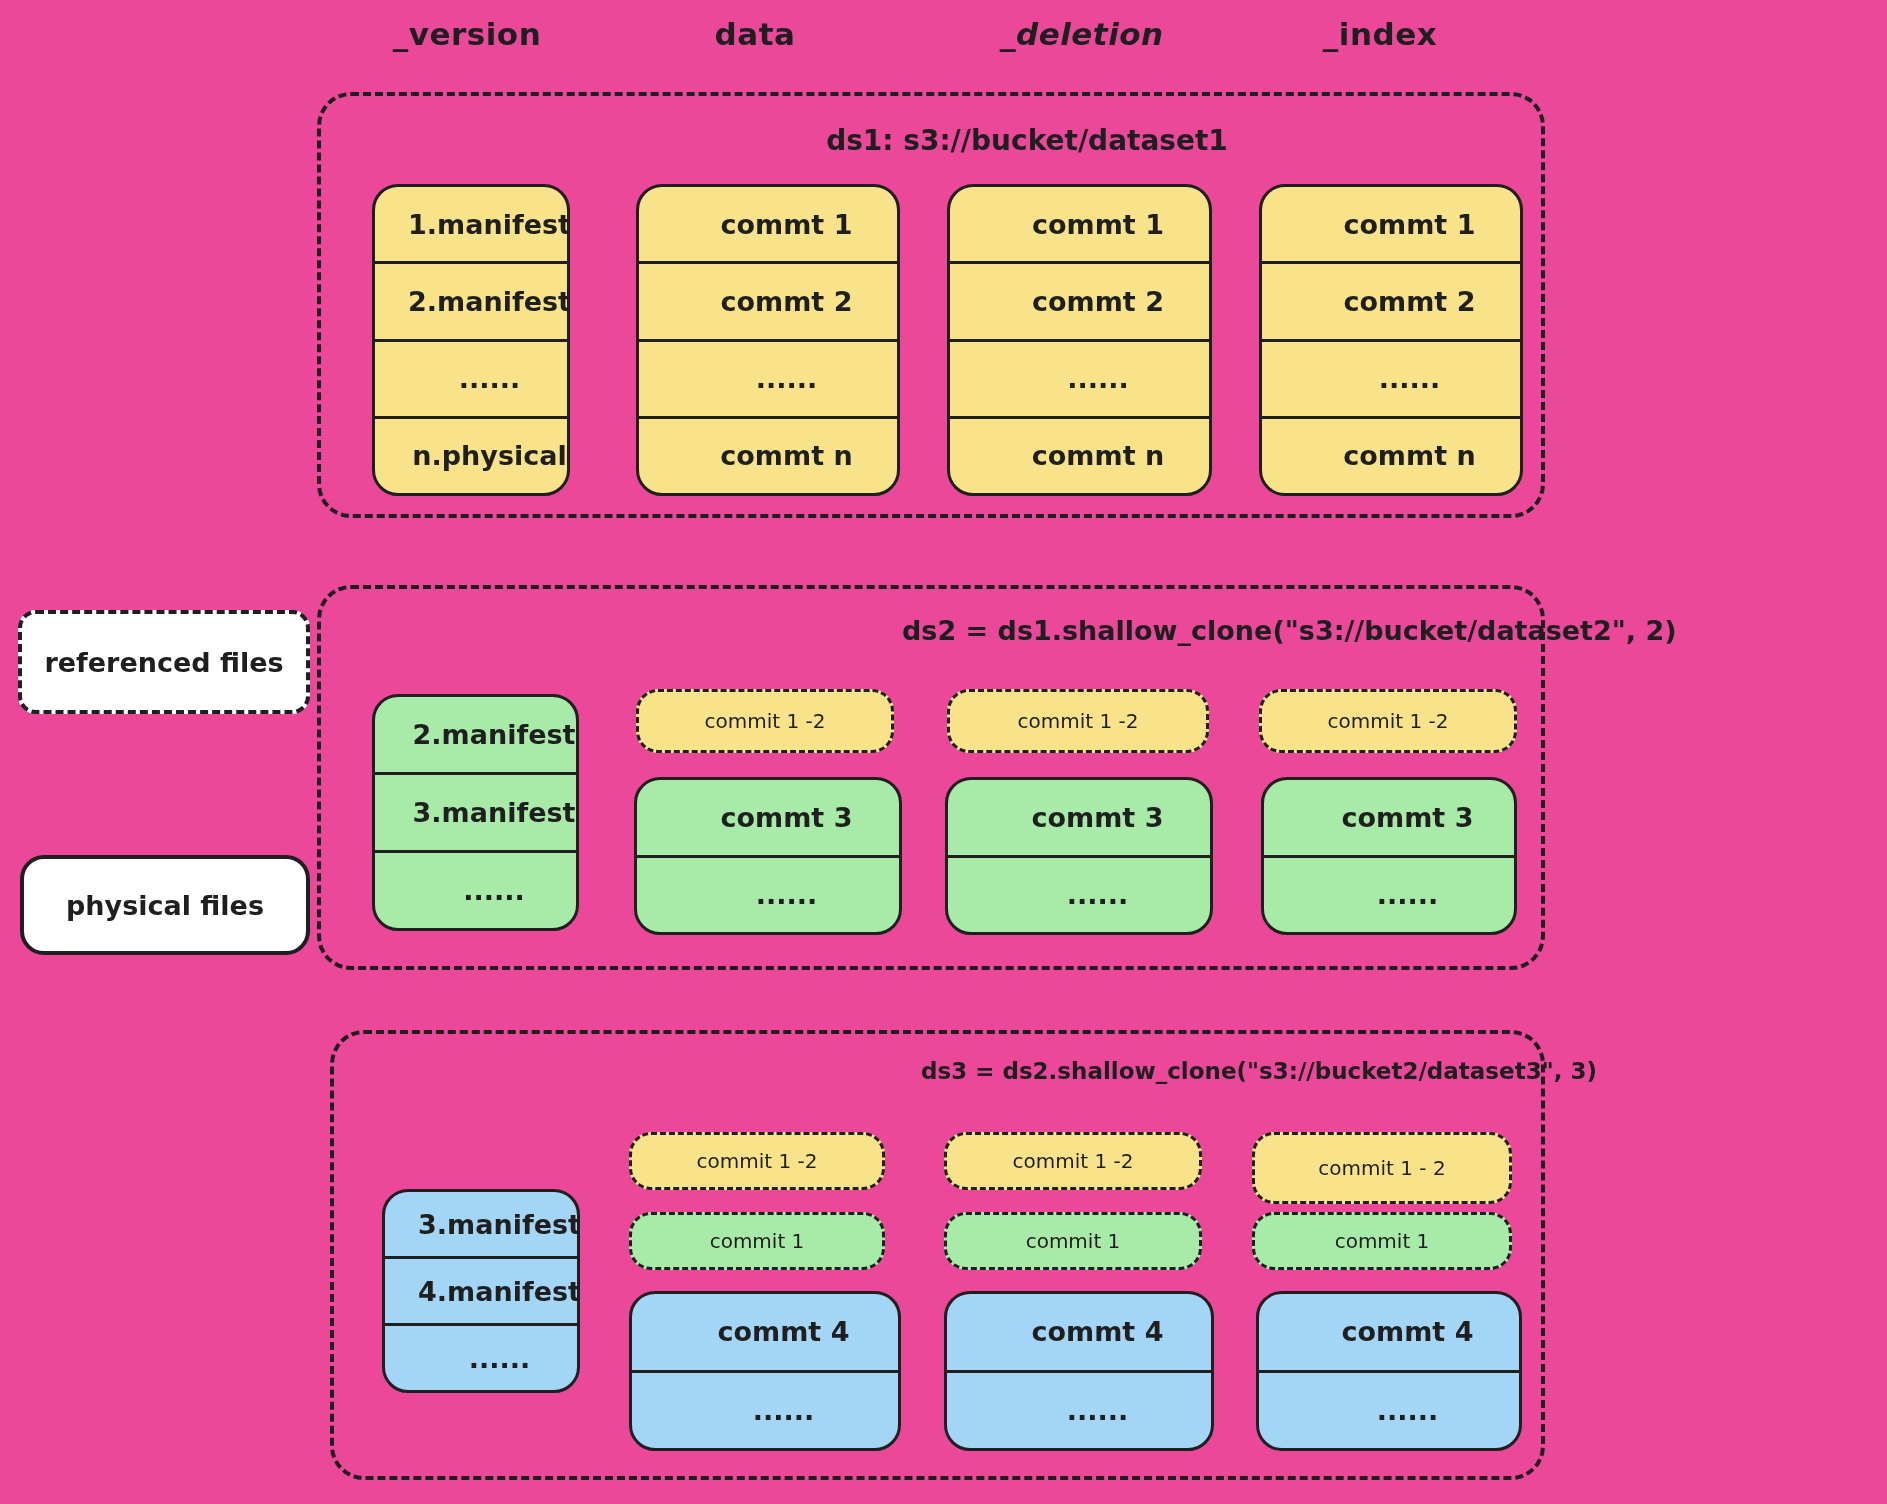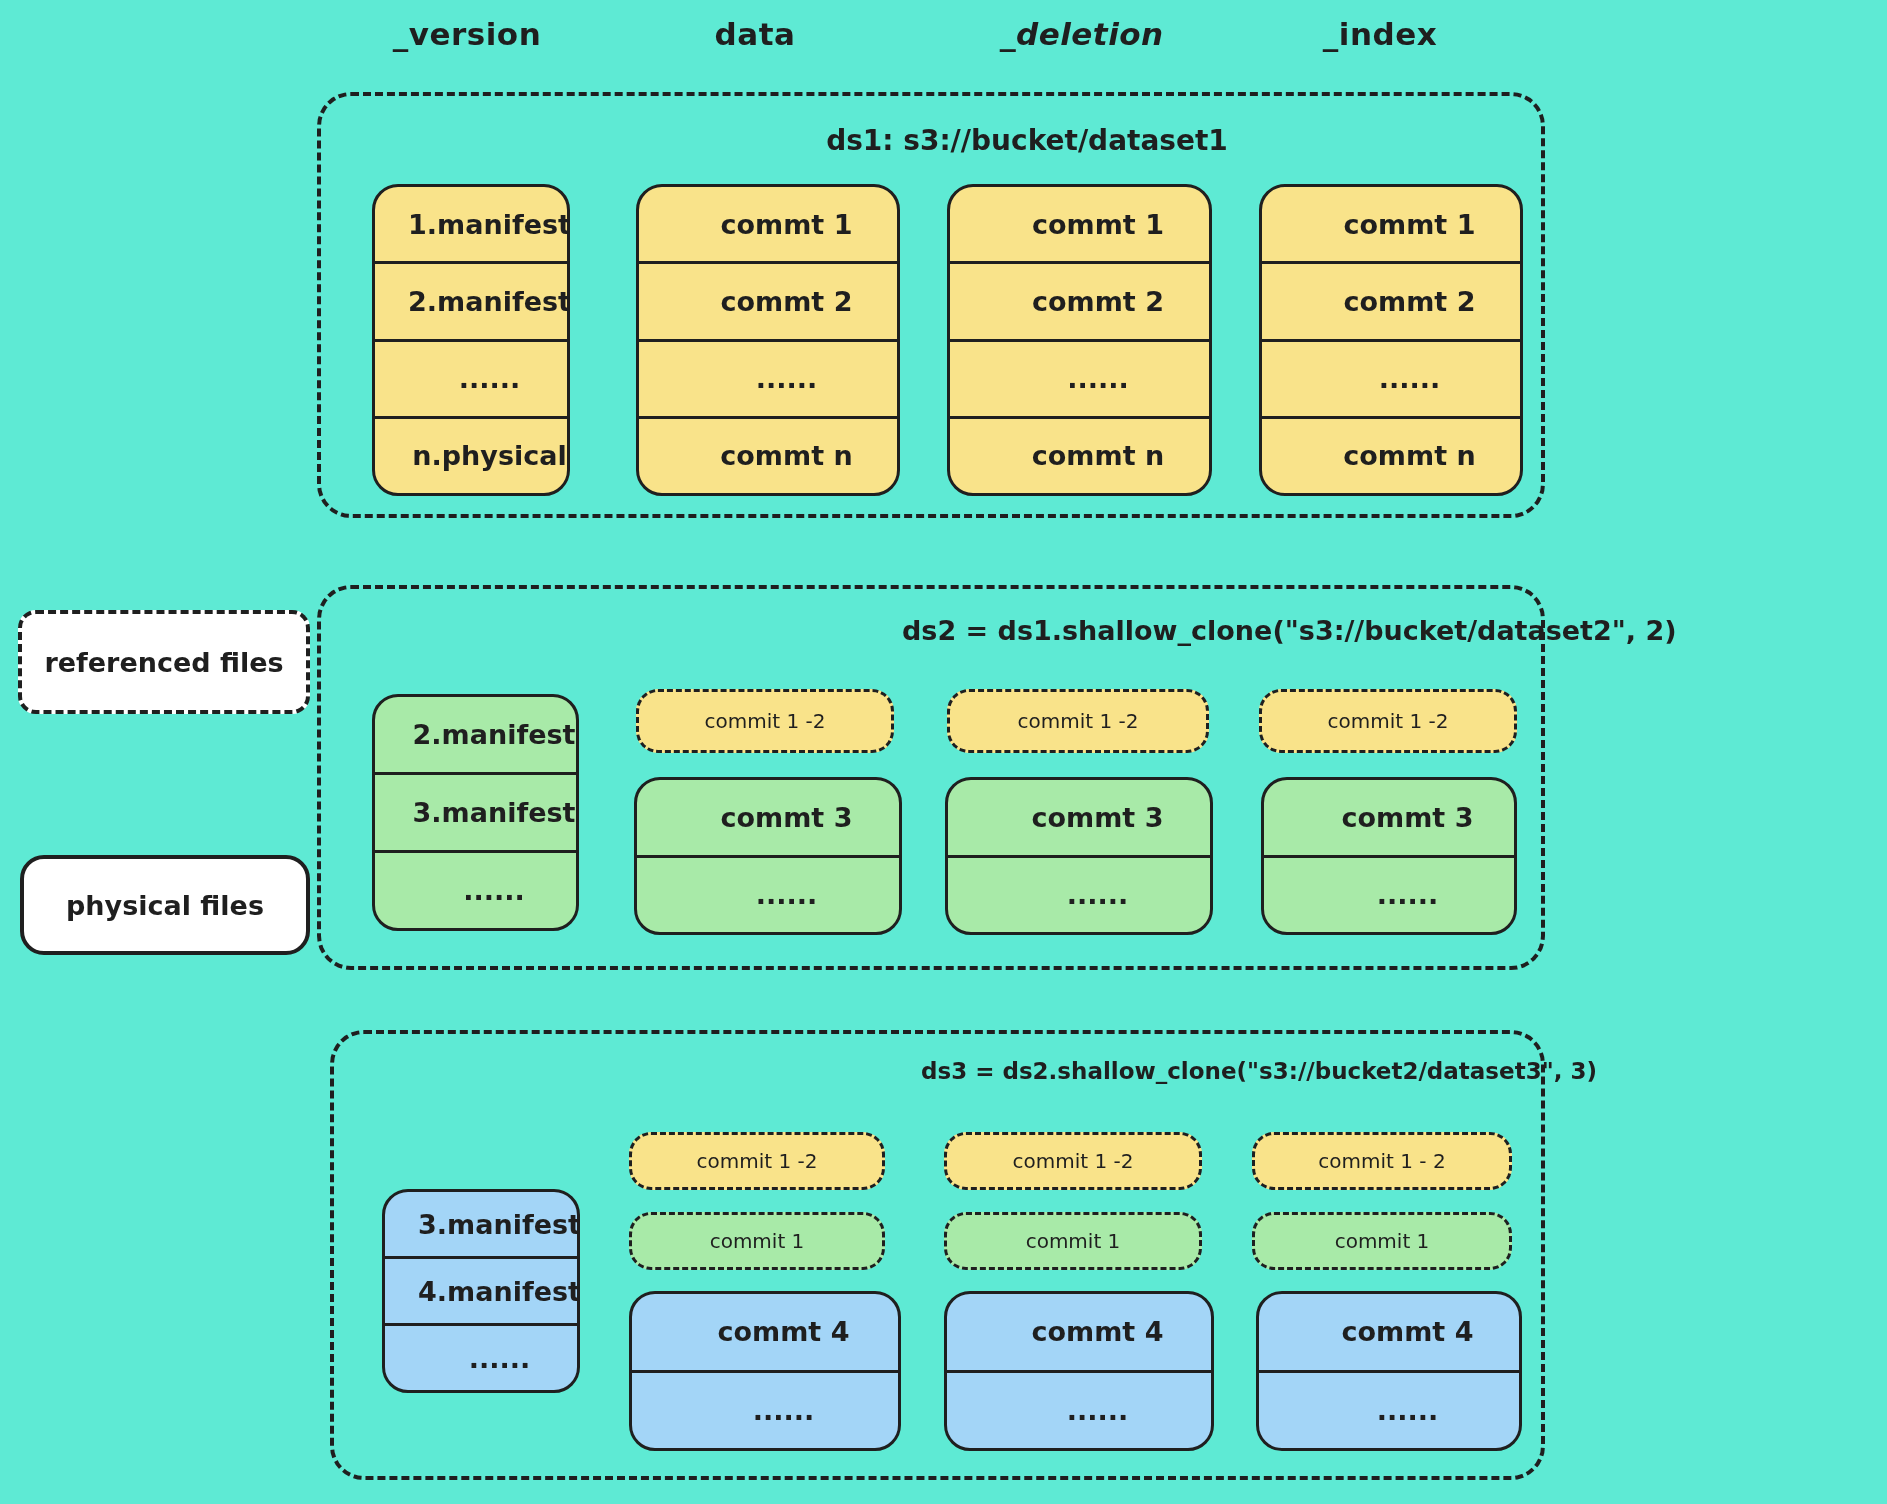--- a/index.html
+++ b/index.html
@@ -9,21 +9,21 @@
     --stroke: #1F1F1F;
   }
   * { margin: 0; padding: 0; box-sizing: border-box; }
   html, body { background: #ffffff; }
   body { font-family: "DejaVu Sans", "Liberation Sans", sans-serif; color: var(--stroke); }
 
   .canvas {
     position: relative;
     width: 1887px;
     height: 1504px;
-    background: #5eead4;
+    background: #ec4899;
     overflow: hidden;
   }
 
   .col-header {
     position: absolute;
     top: 16px;
     font-size: 31px;
     font-weight: 700;
     text-align: center;
     letter-spacing: 0.5px;
@@ -172,21 +172,21 @@
     <div class="ds-title" style="left:587px; top:24px; width:460px; font-size:23px;">ds3 = ds2.shallow_clone("s3://bucket2/dataset3", 3)</div>
 
     <div class="stack bg-blue" style="left:48px; top:155px; width:198px; height:204px;">
       <div class="row">3.manifest</div>
       <div class="row">4.manifest</div>
       <div class="row">......</div>
     </div>
 
     <div class="chip bg-yellow" style="left:295px; top:98px; width:256px; height:58px;">commit 1 -2</div>
     <div class="chip bg-yellow" style="left:610px; top:98px; width:258px; height:58px;">commit 1 -2</div>
-    <div class="chip bg-yellow" style="left:918px; top:98px; width:260px; height:58px;">commit 1 - 2</div>
+    <div class="chip bg-yellow" style="left:918px; top:98px; width:260px; height:72px;">commit 1 - 2</div>
 
     <div class="chip bg-green" style="left:295px; top:178px; width:256px; height:58px;">commit 1</div>
     <div class="chip bg-green" style="left:610px; top:178px; width:258px; height:58px;">commit 1</div>
     <div class="chip bg-green" style="left:918px; top:178px; width:260px; height:58px;">commit 1</div>
 
     <div class="stack bg-blue" style="left:295px; top:257px; width:272px; height:160px;">
       <div class="row">commt 4</div>
       <div class="row">......</div>
     </div>
 

